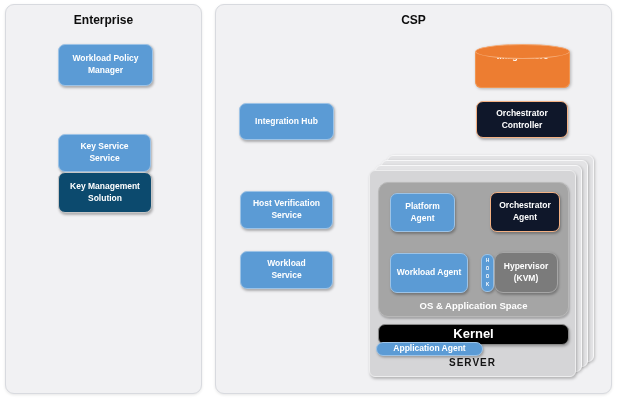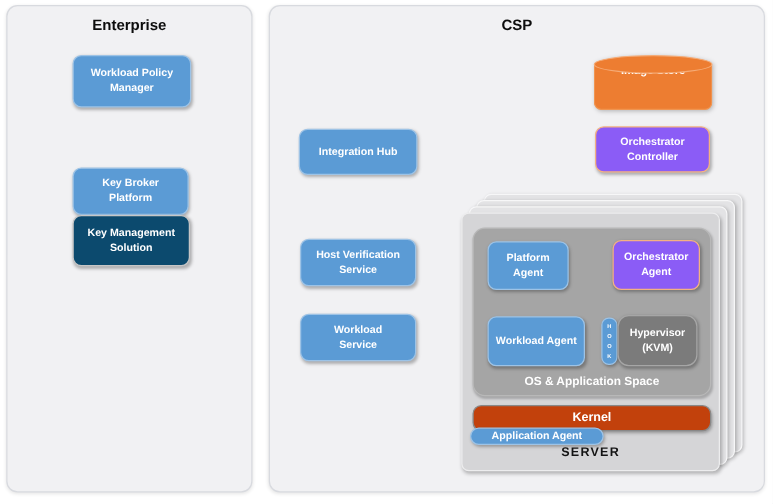--- a/index.html
+++ b/index.html
@@ -8,21 +8,21 @@
 
   .panel { position:absolute; top:4px; height:390px; background:#f1f1f3; border:1px solid #d8dadf; border-radius:9px; box-shadow:0 1px 3px rgba(0,0,0,0.10); }
   #panel-enterprise { left:5px;  width:197px; }
   #panel-csp        { left:215px; width:397px; }
   .panel-title { position:absolute; top:8px; left:0; right:0; text-align:center; font-size:12px; font-weight:bold; color:#0d0d0d; }
 
   .node { position:absolute; display:flex; align-items:center; justify-content:center; text-align:center;
           color:#ffffff; font-weight:bold; font-size:8.5px; line-height:1.4; border-radius:7px;
           box-shadow:1px 1.5px 2.5px rgba(0,0,0,0.28); }
   .blue     { background:#5b9bd5; border:1px solid #9dc3e6; }
-  .orange   { background:#8b5cf6; border:1px solid #f4b183; }
+  .orange   { background:#0f172a; border:1px solid #f4b183; }
   .gray     { background:#0c4a6e; border:1px solid #c6c6c6; }
   .darkgray { background:#7b7b7b; border:1px solid #a6a6a6; }
 
   
   #wpm { left:52px; top:39px;  width:95px; height:42px; padding:0 9px; }
   #kbs { left:52px; top:129px; width:93px; height:38px; padding:0 14px; }
   #kms { left:52px; top:167px; width:94px; height:41px; padding:0 6px; }
 
   
   #integration-hub   { left:23px; top:98px;  width:95px; height:37px; }
@@ -46,36 +46,36 @@
 
   #os-space { position:absolute; left:8px; top:11px; width:191px; height:135px; background:#a5a5a5; border:1px solid #b8b8b8; border-radius:10px; box-shadow:1px 1.5px 2px rgba(0,0,0,0.22); }
   #platform-agent     { left:11px;  top:10px; width:65px; height:39px; padding:0 4px; }
   #orchestrator-agent { left:111px; top:9px;  width:70px; height:40px; padding:0 3px; }
   #workload-agent     { left:11px;  top:70px; width:78px; height:40px; padding:15px 4px;text-align:right; }
   #hypervisor         { left:115px; top:69px; width:64px; height:41px; padding:0 6px; border-radius:9px; }
   #hook { left:102px; top:71px; width:13px; height:38px; border-radius:6px; font-size:4.5px; padding:0; }
   #hook span { display:block; width:6px; margin:0 auto; word-break:break-all; line-height:1.8; text-align:center; }
   #os-label { position:absolute; left:0; right:0; bottom:5px; text-align:center; color:#ffffff; font-weight:bold; font-size:9.5px; }
 
-  #kernel { left:8px; top:153px; width:191px; height:21px; background:#c2410c; border:1px solid #888888; border-radius:7px; font-size:10px; }
+  #kernel { left:8px; top:153px; width:191px; height:21px; background:#000000; border:1px solid #888888; border-radius:7px; font-size:13px; }
   #app-agent { left:6px; top:171px; width:107px; height:14px; border-radius:7px; font-size:8.5px; }
   #server-label { position:absolute; left:0; right:0; bottom:8px; text-align:center; font-size:10px; font-weight:bold; letter-spacing:1px; color:#141414; }
 </style>
 </head>
 <body>
 
 <div id="stage">
 
   <div class="panel" id="panel-enterprise">
     <div class="panel-title">Enterprise</div>
     <div class="node blue" id="wpm">
       <span>Workload Policy Manager</span>
     </div>
     <div class="node blue" id="kbs">
-      <span>Key Broker Platform</span>
+      <span>Key Service Service</span>
     </div>
     <div class="node gray" id="kms">
       <span>Key Management Solution</span>
     </div>
   </div>
 
   <div class="panel" id="panel-csp">
     <div class="panel-title">CSP</div>
 
     <div class="cylinder">

